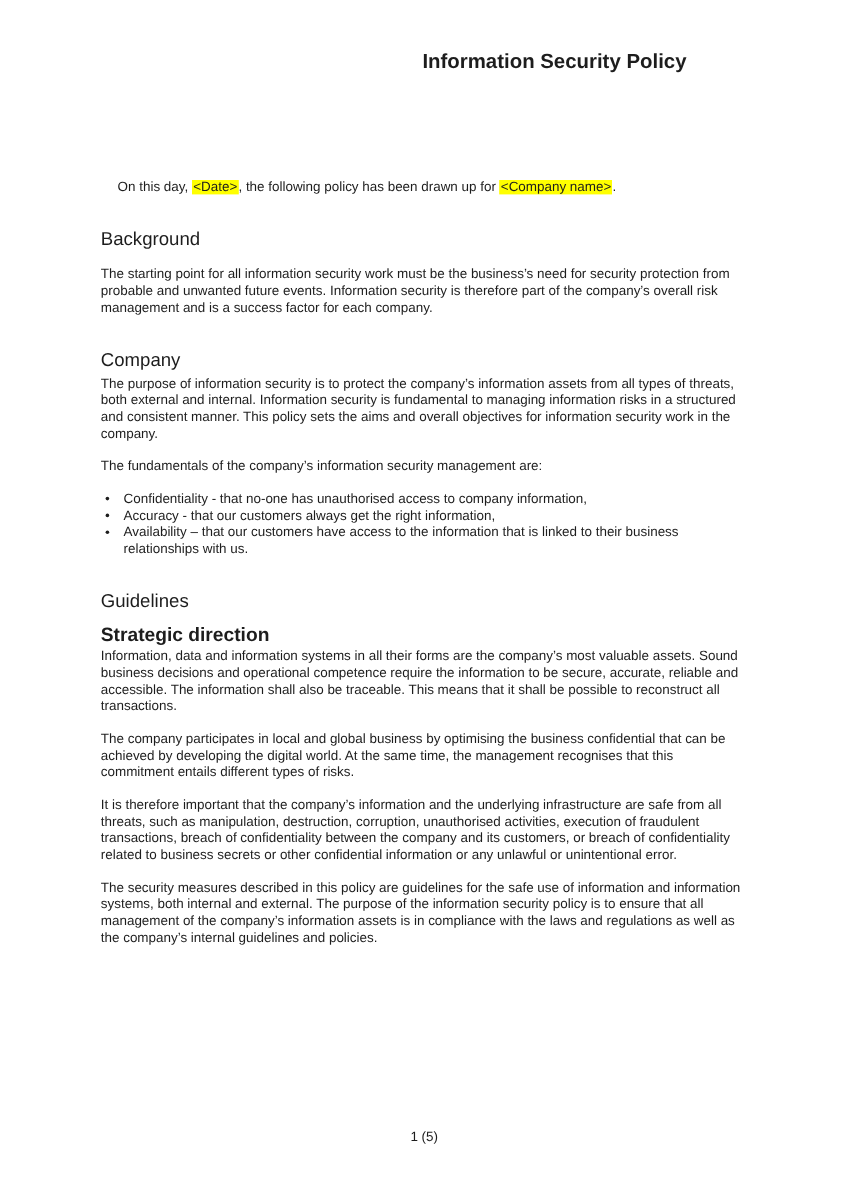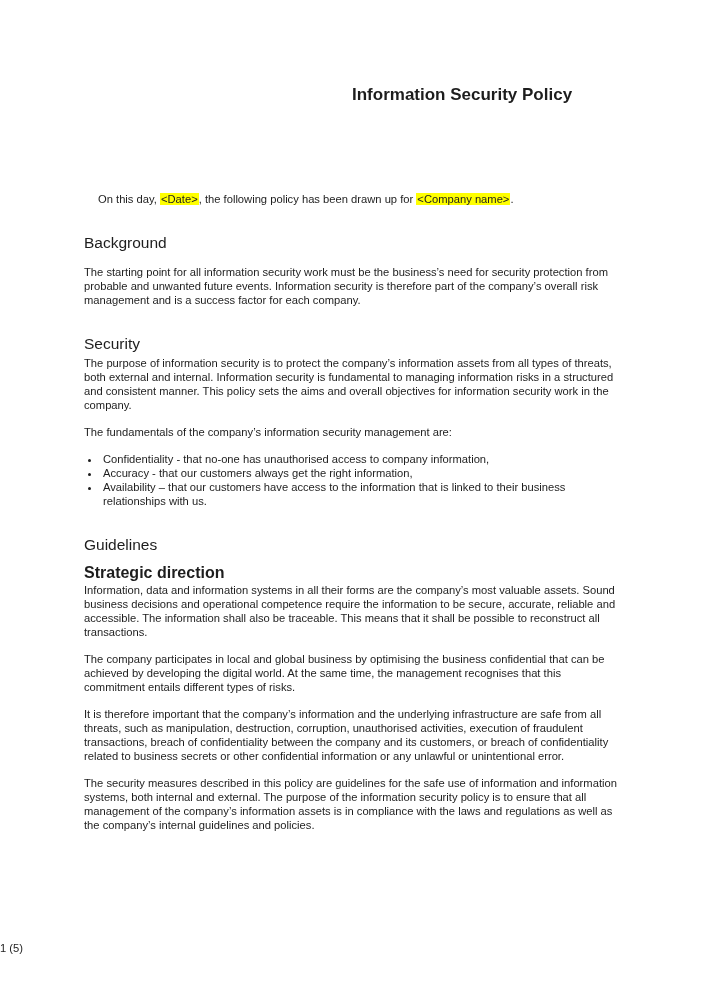--- a/index.html
+++ b/index.html
@@ -1,21 +1,21 @@
 <!DOCTYPE html>
 <html><head>
 <meta charset="utf-8">
 <style>
   html, body { margin: 0; padding: 0; background: #ffffff; }
   .page {
     position: relative;
     width: 707px;
     height: 1000px;
     box-sizing: border-box;
-    padding: 85px 84px 0 84px;
+    padding: 42px 84px 0 84px;
     background: #ffffff;
     font-family: "Liberation Sans", sans-serif;
     font-size: 11.2px;
     line-height: 14px;
     color: #1d1d1d;
     overflow: hidden;
   }
   .doc-title {
     font-size: 17px;
     line-height: 20px;
@@ -42,40 +42,41 @@
     margin: 13px 0 0 0;
     padding-left: 17px;
   }
   ul.bullets li { margin: 0; padding-left: 2px; }
   .hl { padding: 0 1px; }
   .footer {
     position: absolute;
     left: 0;
     right: 0;
     top: 941px;
+    text-align: center;
     font-size: 11.2px;
     line-height: 14px;
   }
 </style>
 </head>
 <body>
 
 <div class="page">
 
   <h1 class="doc-title">Information Security Policy</h1>
 
   <p class="intro"><span>On this day, </span><span class="hl" style="background-color: rgb(255, 255, 0);">&lt;Date&gt;</span><span>, the following policy has been drawn up for </span><span class="hl" style="background-color: rgb(255, 255, 0);">&lt;Company name&gt;</span><span>.</span></p>
 
   <section>
     <h2>Background</h2>
     <p>The starting point for all information security work must be the business’s need for security protection from probable and unwanted future events. Information security is therefore part of the company’s overall risk management and is a success factor for each company.</p>
   </section>
 
   <section>
-    <h2>Security</h2>
+    <h2>Company</h2>
     <p class="first">The purpose of information security is to protect the company’s information assets from all types of threats, both external and internal. Information security is fundamental to managing information risks in a structured and consistent manner. This policy sets the aims and overall objectives for information security work in the company.</p>
     <p>The fundamentals of the company’s information security management are:</p>
     <ul class="bullets">
       <li>Confidentiality - that no-one has unauthorised access to company information,</li>
       <li>Accuracy - that our customers always get the right information,</li>
       <li>Availability – that our customers have access to the information that is linked to their business relationships with us.</li>
     </ul>
   </section>
 
   <section>

